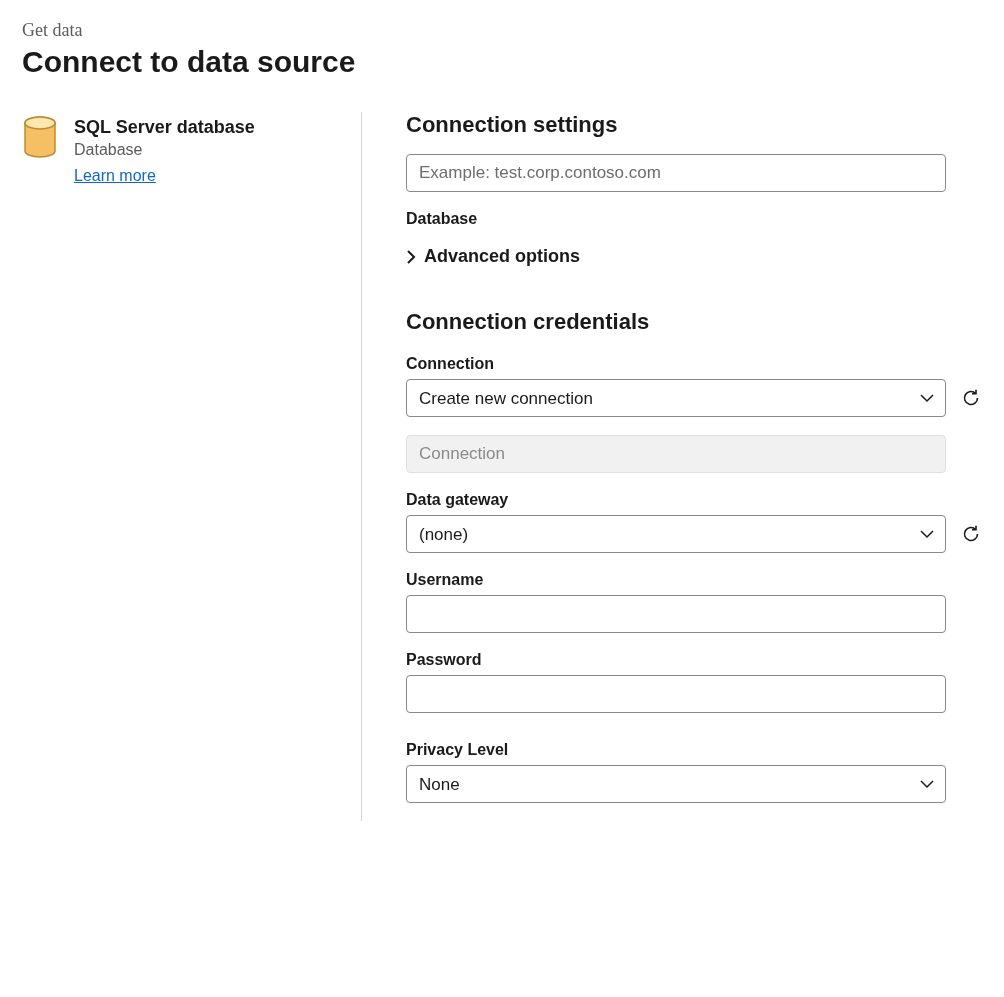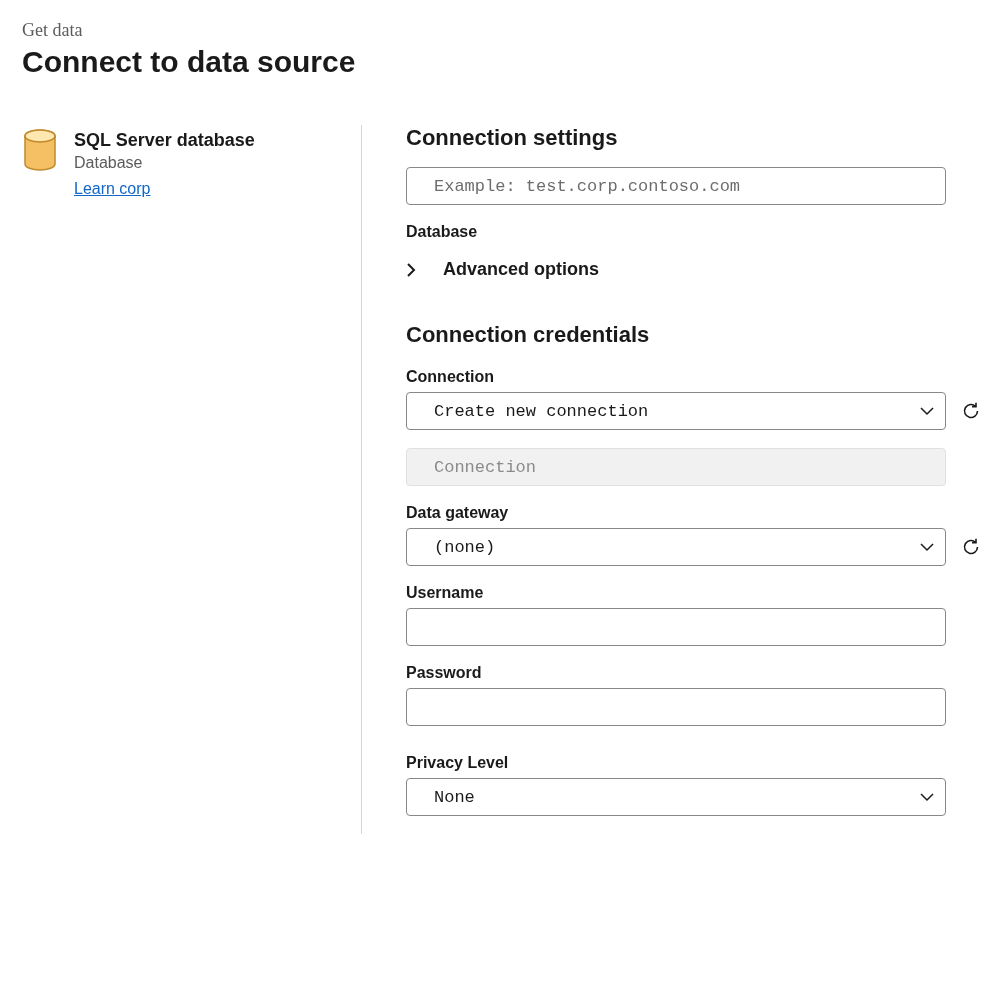--- a/index.html
+++ b/index.html
@@ -19,21 +19,21 @@
     font-size: 18px;
     color: #5b5b5b;
     font-weight: 400;
     margin-bottom: 4px;
     font-family: Liberation Serif, serif;
   }
   .page-title {
     font-size: 30px;
     font-weight: 600;
     color: #1a1a1a;
-    margin-bottom: 46px;
+    margin-bottom: 33px;
   }
   .content-grid {
     display: flex;
     gap: 0;
   }
   .left-pane {
     width: 340px;
     flex-shrink: 0;
     border-right: 1px solid #d6d6d6;
     padding-top: 4px;
@@ -104,23 +104,23 @@
     height: 18px;
     display: inline-flex;
     align-items: center;
     justify-content: center;
   }
   .text-input, .select-ctl {
     width: 540px;
     height: 38px;
     border: 1px solid #8a8886;
     border-radius: 4px;
-    padding: 0 27px;
+    padding: 0 12px;
     font-size: 17px;
-    font-family: Liberation Mono, monospace;
+    font-family: Liberation Sans, sans-serif;
     color: #1a1a1a;
     background: #ffffff;
     outline: none;
   }
   .text-input::placeholder {
     color: #6d6d6d;
   }
   .text-input.disabled {
     background: #f1f1f1;
     border: 1px solid #e0e0e0;
@@ -158,21 +158,21 @@
     background: none;
     border: none;
     padding: 0;
     display: flex;
     align-items: center;
     justify-content: center;
   }
   .adv-toggle {
     display: flex;
     align-items: center;
-    gap: 27px;
+    gap: 8px;
     font-size: 18px;
     font-weight: 600;
     color: #1a1a1a;
     cursor: pointer;
     margin-top: 12px;
     margin-bottom: 42px;
     user-select: none;
     text-align: right;
   }
   .adv-chevron {
@@ -201,21 +201,21 @@
       <div class="db-icon">
         <svg viewBox="0 0 36 44" width="36" height="44">
           <ellipse cx="18" cy="7" rx="15" ry="6" fill="#f5c064" stroke="#c08a2e" stroke-width="1.5"></ellipse>
           <path d="M3 7 v28 a15 6 0 0 0 30 0 V7" fill="#f5c064" stroke="#c08a2e" stroke-width="1.5"></path>
           <ellipse cx="18" cy="7" rx="15" ry="6" fill="#ffe7b0" stroke="#c08a2e" stroke-width="1.5"></ellipse>
         </svg>
       </div>
       <div class="source-info">
         <div class="source-title">SQL Server database</div>
         <div class="source-sub">Database</div>
-        <a class="learn-more">Learn corp</a>
+        <a class="learn-more">Learn more</a>
       </div>
     </div>
   </div>
 
   <div class="right-pane">
 
     <h2 class="section-heading">Connection settings</h2>
 
     <div class="field-block">
       <input type="text" class="text-input" placeholder="Example: test.corp.contoso.com" style="">

